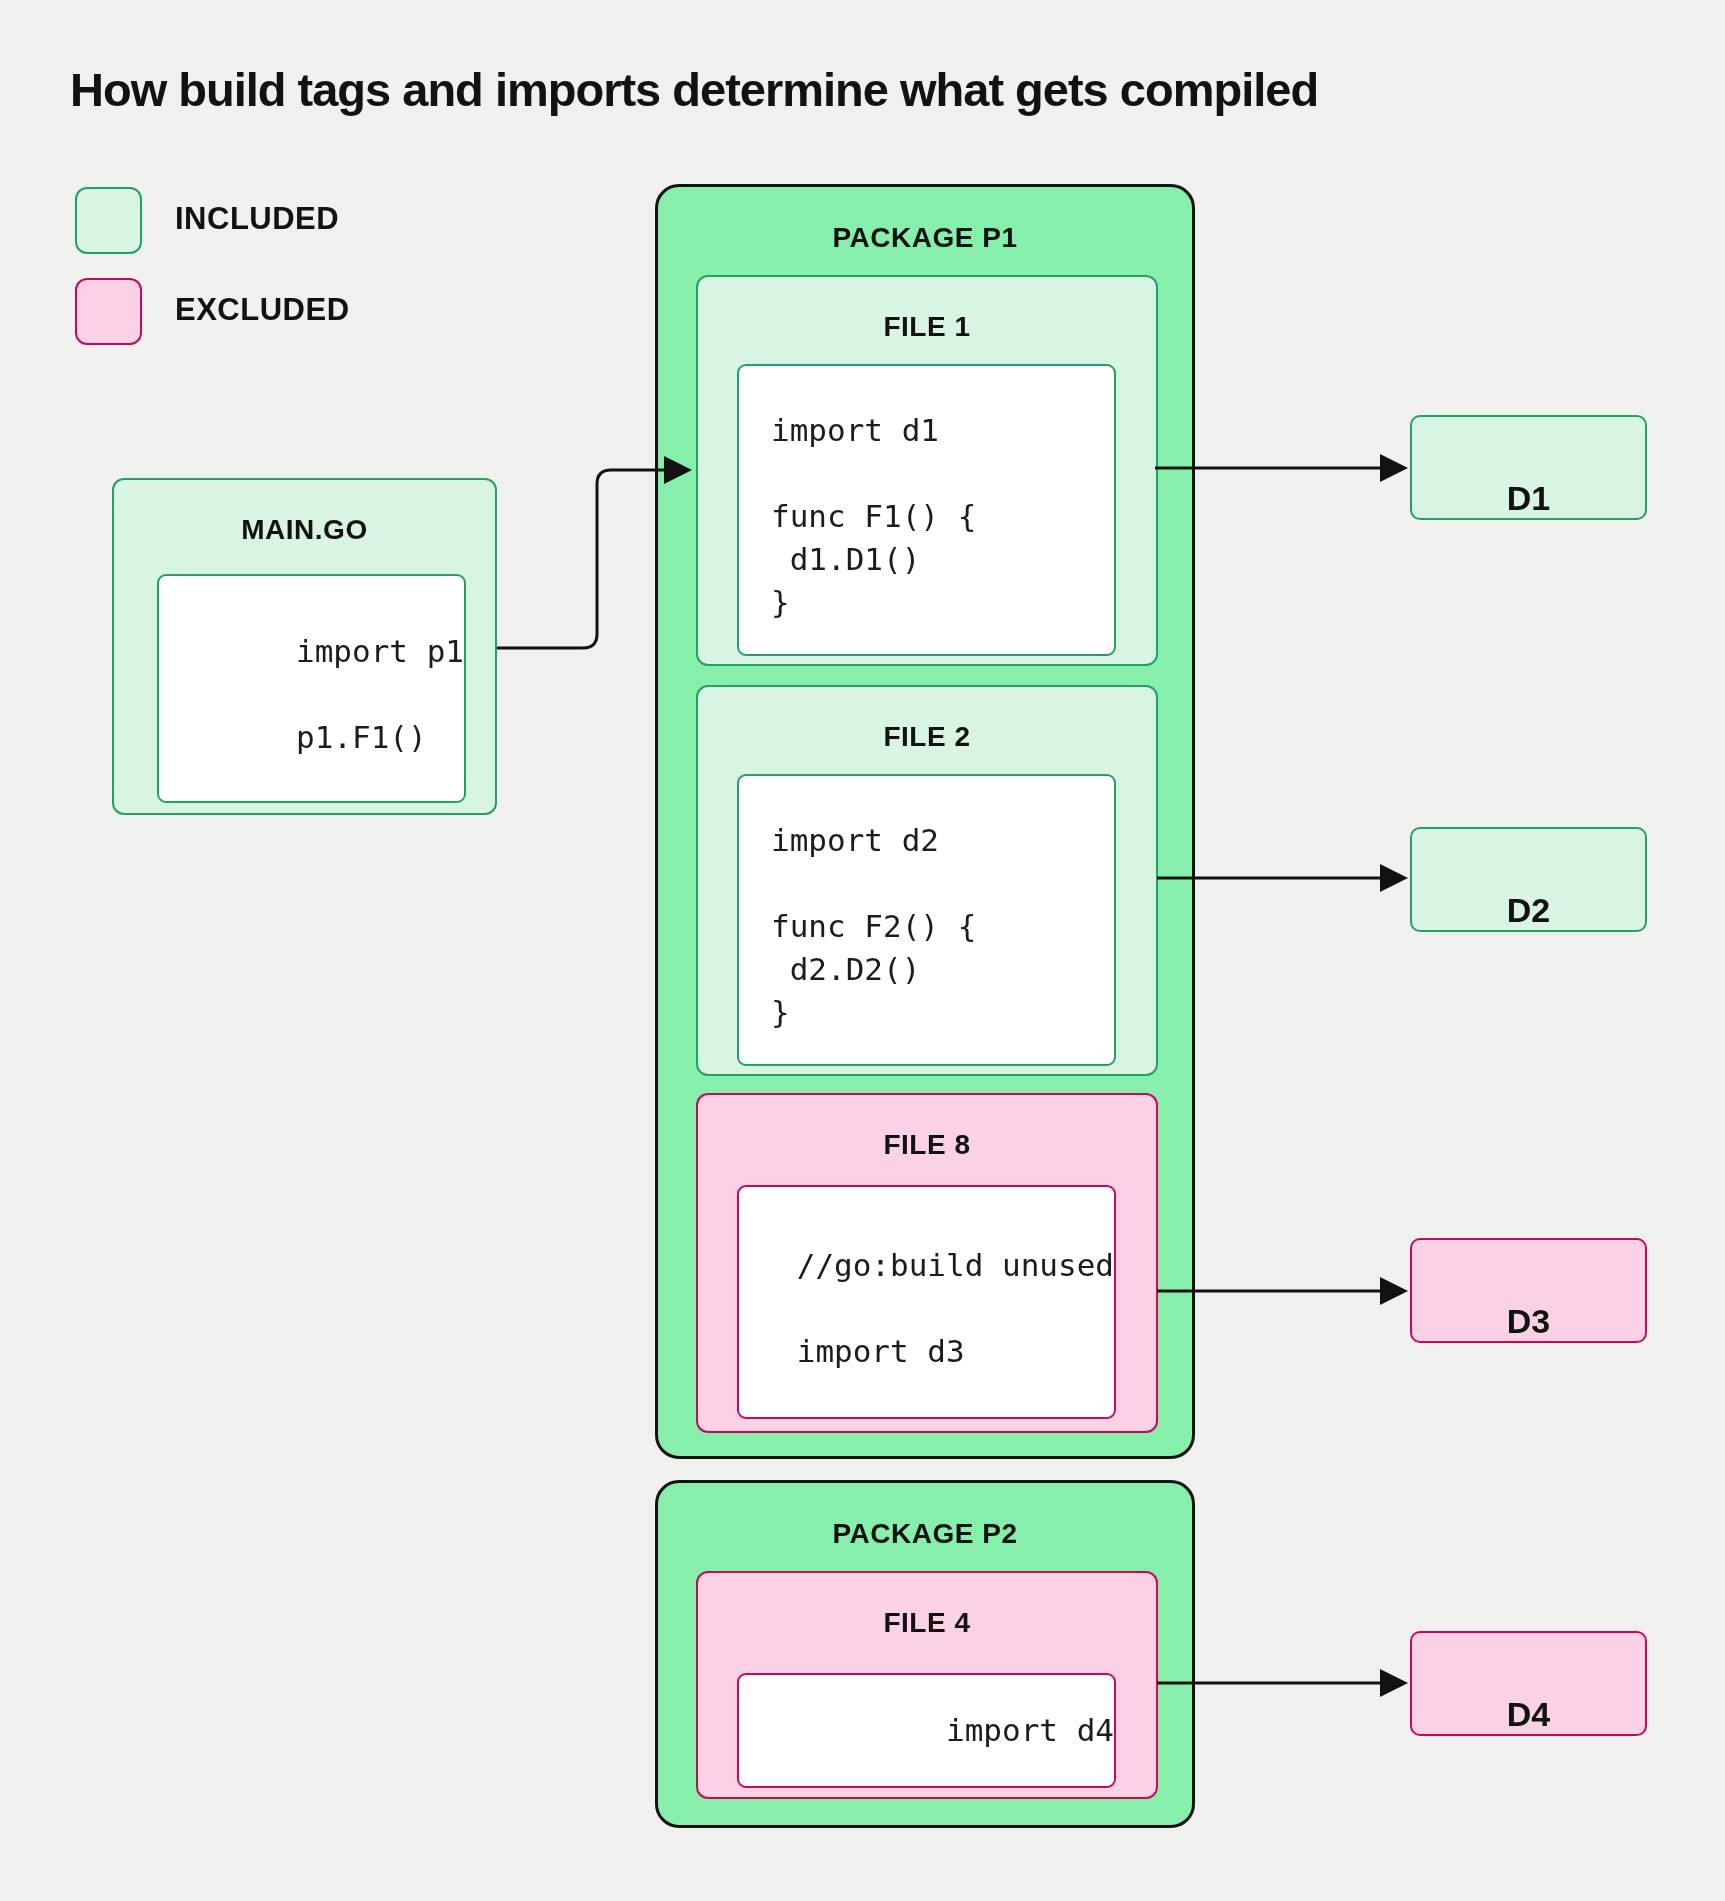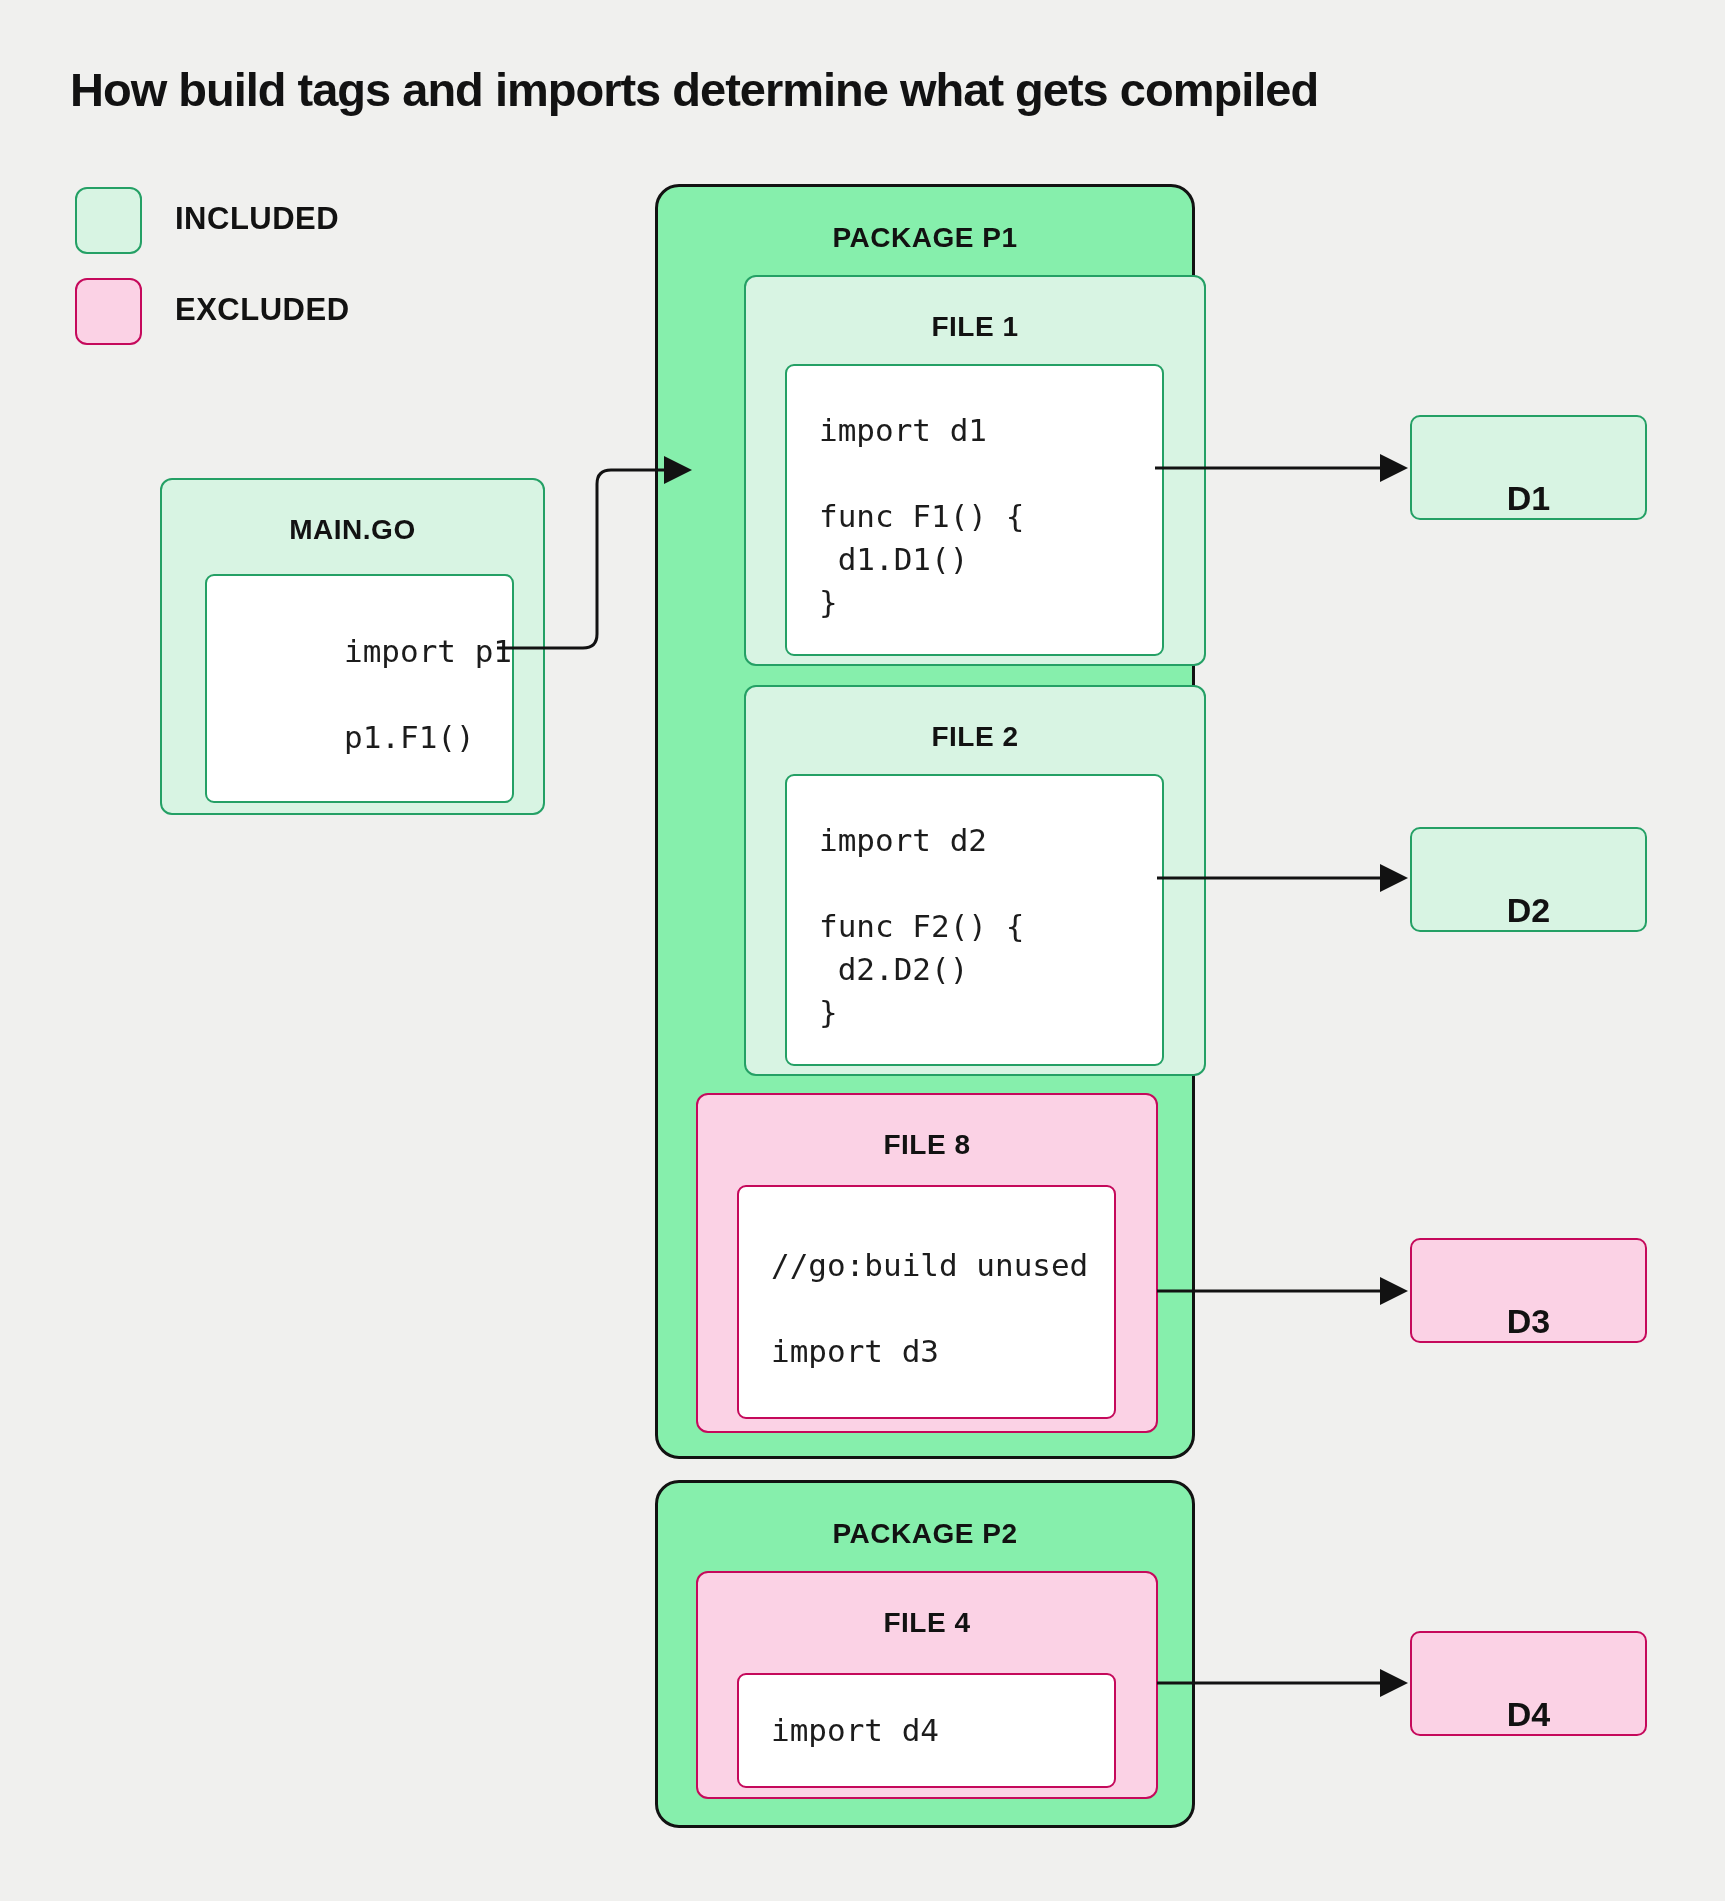--- a/index.html
+++ b/index.html
@@ -12,33 +12,33 @@
     left:70px;top:62px;width:1440px;
     font-size:47px;font-weight:bold;letter-spacing:-1px;color:#121212;
   }
   
   .swatch{width:63px;height:63px;border-radius:12px;border:2.5px solid;}
   .swatch.inc{background:#d8f4e3;border-color:#24a065;}
   .swatch.exc{background:#fbd2e5;border-color:#c5095b;}
   .legend-label{font-size:31px;font-weight:bold;letter-spacing:.5px;line-height:63px;}
   
   .group{border:2.5px solid;border-radius:12px;}
-  .group.inc{background:#d8f4e3;border-color:#24a065;margin-left:48px;}
+  .group.inc{background:#d8f4e3;border-color:#24a065;}
   .group.exc{background:#fbd2e5;border-color:#c5095b;}
   .group-title{
     position:absolute;left:0;right:0;top:34px;text-align:center;
     font-size:28px;font-weight:bold;letter-spacing:.5px;
   }
   .codebox{
     position:absolute;left:39px;right:40px;background:#ffffff;border:2.5px solid;border-radius:9px;
     display:flex;flex-direction:column;justify-content:center;
     padding:12px 0 0 32px;
   }
   .inc .codebox{border-color:#24a065;}
-  .exc .codebox{border-color:#c5095b;}
+  .exc .codebox{border-color:#c5095b;align-items:flex-end;}
   .code{
     font-family:"DejaVu Sans Mono","Liberation Mono",monospace;
     font-size:31px;line-height:43px;white-space:pre;color:#1c1c1c;
   }
   
   .package{border:3px solid #121212;border-radius:24px;background:#86efac;text-decoration:underline;}
   .package-title{
     position:absolute;left:0;right:0;top:35px;text-align:center;
     font-size:28px;font-weight:bold;letter-spacing:.5px;
   }

